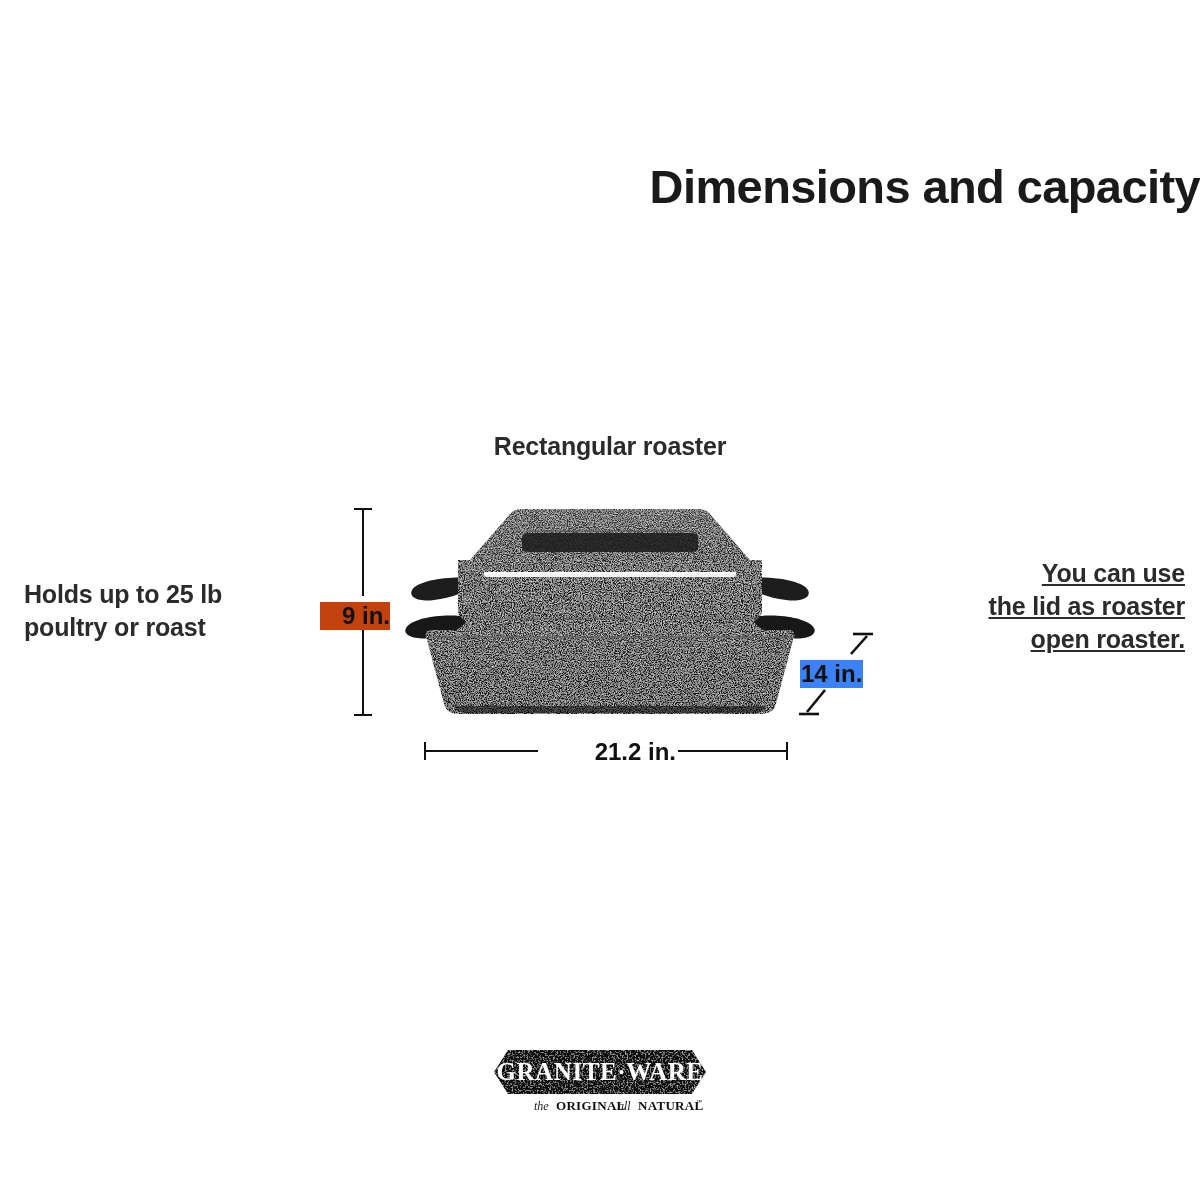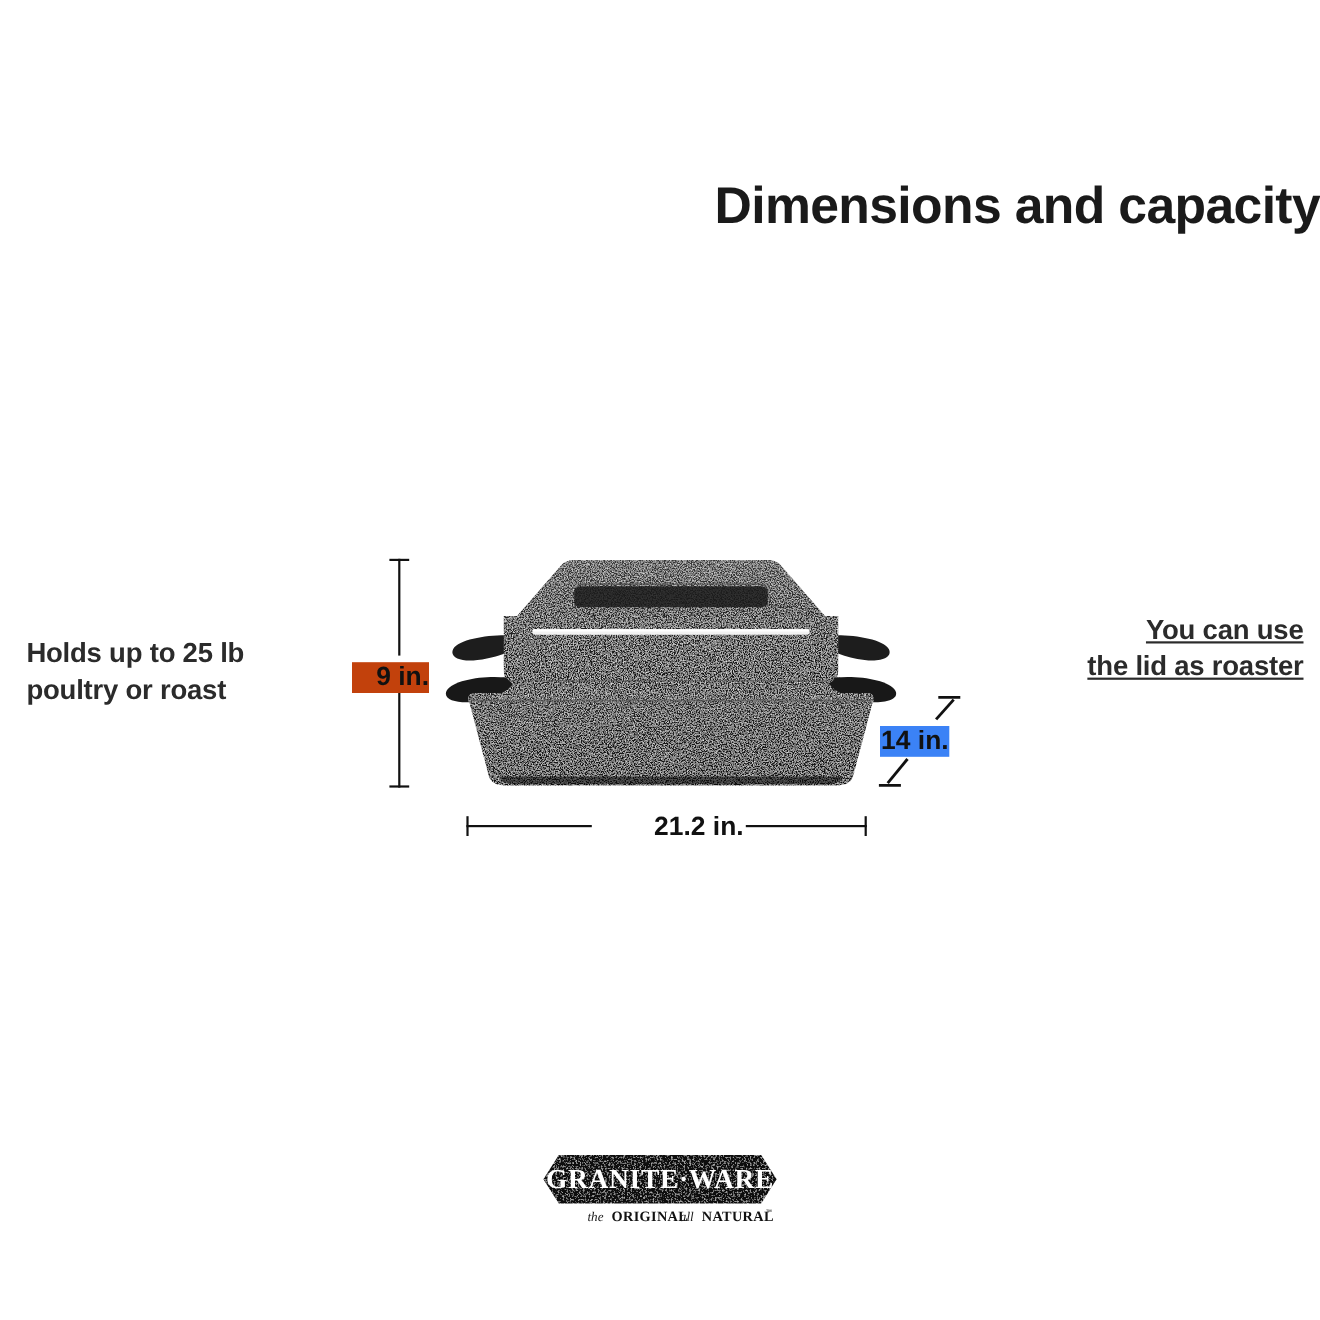--- a/index.html
+++ b/index.html
@@ -191,29 +191,31 @@
   }
   .brand svg { display: block; }
 </style>
 </head>
 <body>
 
 <div id="stage">
 
   <h1 class="page-title">Dimensions and capacity</h1>
 
+  <div class="product-title">Rectangular roaster</div>
 
   <div class="callout callout-left">
     <div>Holds up to 25 lb</div>
     <div>poultry or roast</div>
   </div>
 
   <div class="callout callout-right">
     <div>You can use</div>
     <div>the lid as roaster</div>
+    <div>open roaster.</div>
   </div>
 
   <div class="roaster">
     <svg width="424" height="226" viewBox="0 0 424 226" xmlns="http://www.w3.org/2000/svg">
       <defs>
 
         <filter id="speckle" x="-5%" y="-5%" width="110%" height="110%">
           <feTurbulence type="fractalNoise" baseFrequency="0.85" numOctaves="3" seed="7" result="noise"></feTurbulence>
           <feColorMatrix in="noise" type="matrix" values="0 0 0 0 0.93
                     0 0 0 0 0.93

